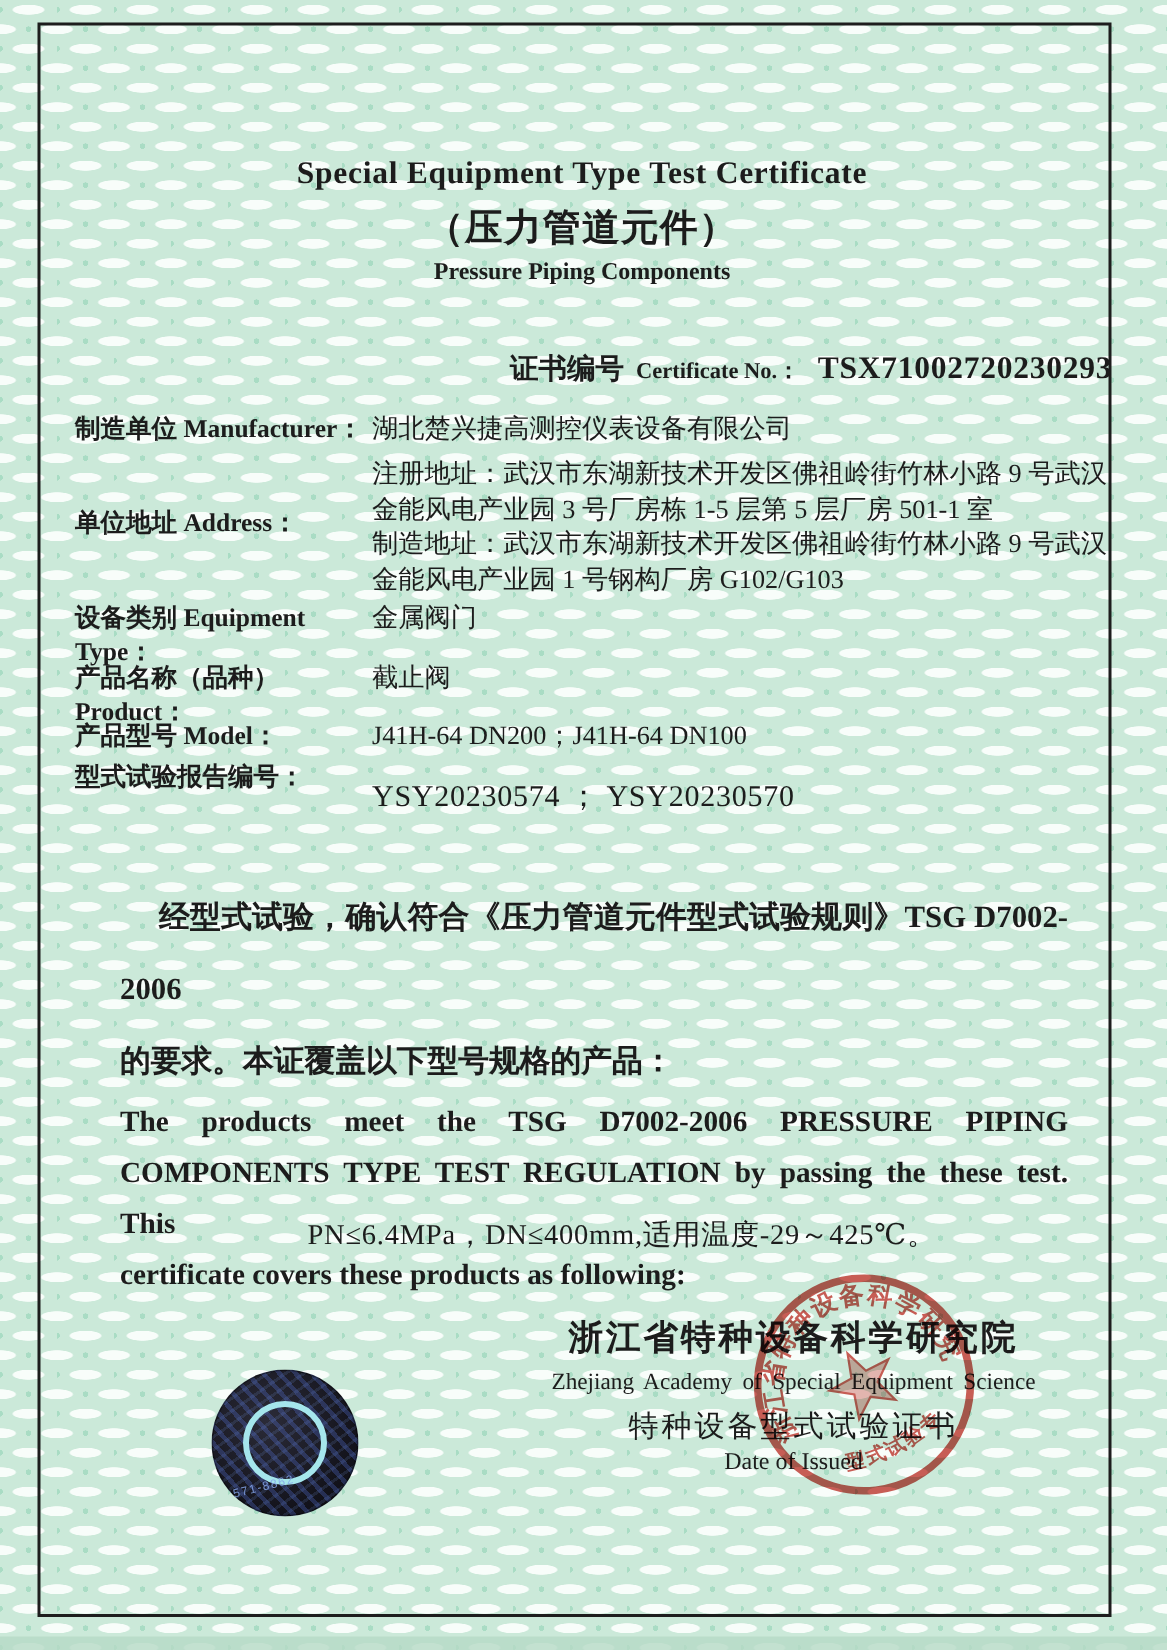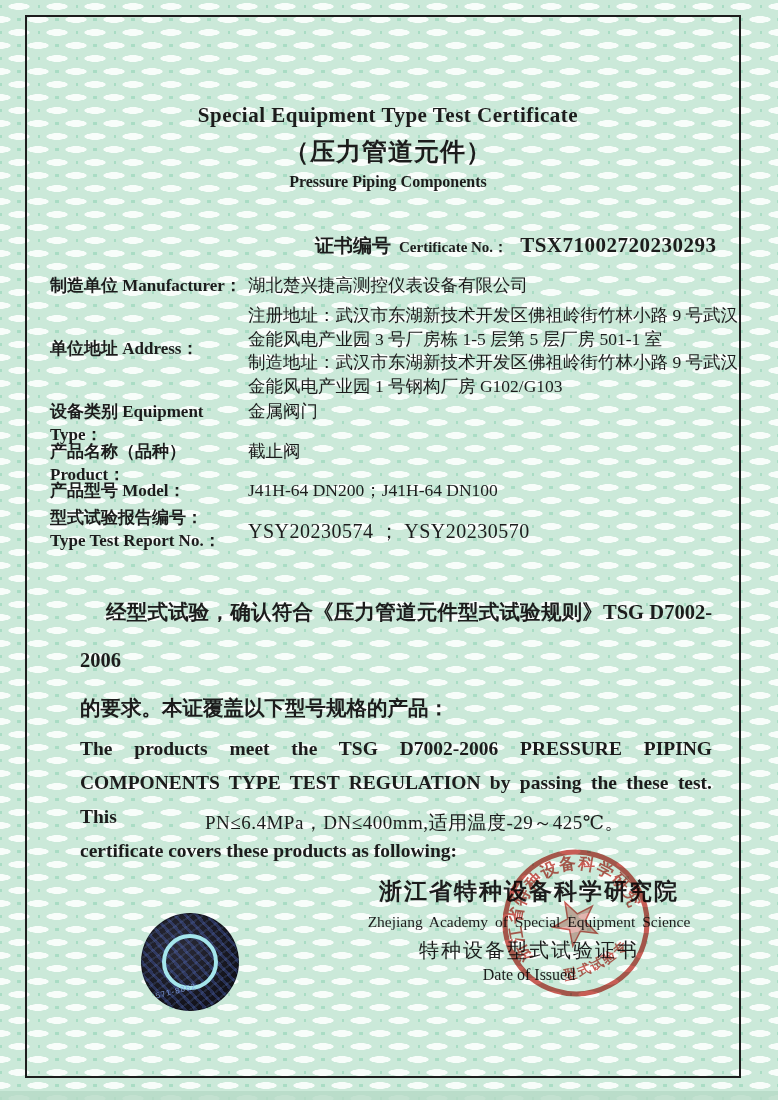--- a/index.html
+++ b/index.html
@@ -30,21 +30,21 @@
     border: 2px solid #1d1d1d;
     pointer-events: none;
   }
   
   .header { position: absolute; top: 96px; left: 30px; right: 32px; text-align: center; }
   .title-zh   { font-size: 40px; font-weight: bold; letter-spacing: 4px; }
   .title-en   { font-size: 21px; font-weight: bold; margin-top: 7px; letter-spacing: .5px; }
   .subtitle-zh{ font-size: 25px; font-weight: bold; margin-top: 7px; letter-spacing: 1px; }
   .subtitle-en{ font-size: 16px; font-weight: bold; margin-top: 5px; }
   
-  .certno { position: absolute; top: 233px; left: 315px; white-space: nowrap; }
+  .certno { position: absolute; top: 233px; left: 340px; white-space: nowrap; }
   .certno .zh  { font-size: 19px; font-weight: bold; }
   .certno .en  { font-size: 15px; font-weight: bold; margin-left: 4px; }
   .certno .val { font-size: 21px; font-weight: bold; letter-spacing: .5px; margin-left: 8px; }
   
   .row { position: absolute; left: 50px; right: 40px; }
   .row .label { position:absolute; left:0; top:0; width:198px; font-size:17px; font-weight:bold; }
   .row .value { position:absolute; left:198px; right:0; font-size:17.5px; font-weight:normal; line-height:23.5px; }
   .row-manufacturer { top: 274px; }
   .row-address      { top: 304px; }
   .row-address .label { top: 33px; }
@@ -145,21 +145,20 @@
   </div>
 
   <div class="row row-model">
     <span class="label">产品型号 Model：</span>
     <span class="value">J41H-64 DN200；J41H-64 DN100</span>
   </div>
 
   <div class="row row-report">
     <span class="label">
       <div>型式试验报告编号：</div>
-      <div>Type Test Report No.：</div>
     </span>
     <span class="value">YSY20230574 ； YSY20230570</span>
   </div>
 
   <div class="body-text">
     <div class="zh-line zh-line-1">经型式试验，确认符合《压力管道元件型式试验规则》TSG D7002-2006</div>
     <div class="zh-line">的要求。本证覆盖以下型号规格的产品：</div>
     <div class="en-line">The products meet the TSG D7002-2006 PRESSURE PIPING</div>
     <div class="en-line">COMPONENTS TYPE TEST REGULATION by passing the these test. This</div>
     <div class="en-line en-line-last">certificate covers these products as following:</div>

